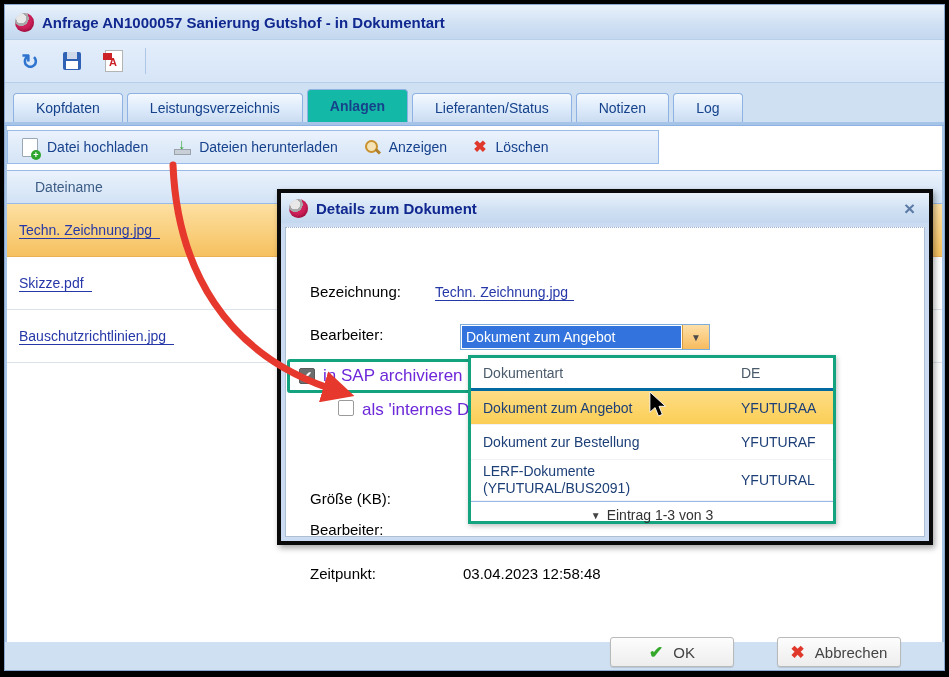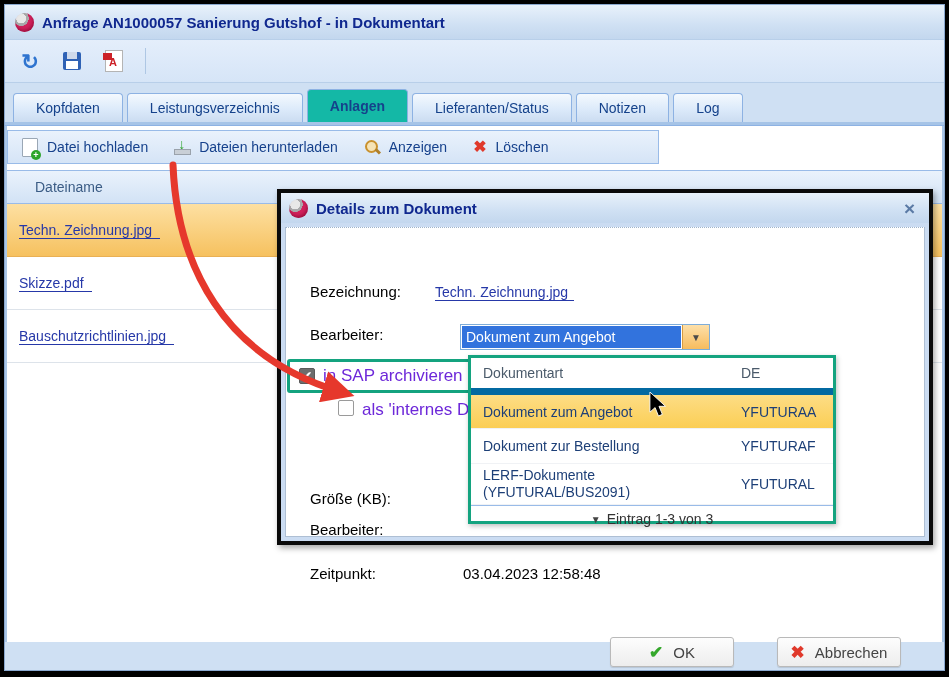--- a/index.html
+++ b/index.html
@@ -85,21 +85,21 @@
 
   .green-box{position:absolute;left:1px;top:131px;width:190px;height:34px;border:3px solid #14a37f;border-radius:3px;
     display:flex;align-items:center;gap:8px;padding-left:9px;box-sizing:border-box;}
   .cbrow2{position:absolute;left:10px;top:172px;display:flex;align-items:flex-start;gap:8px;margin-left:42px;}
   .cb{width:16px;height:16px;box-sizing:border-box;border:1px solid #9a9a9a;background:#fff;border-radius:2px;cursor:pointer;}
   .cb.checked{background:#6d6d6d;border-color:#5a5a5a;color:#fff;font-size:12px;font-weight:bold;line-height:15px;text-align:center;}
   .cb-label{font-size:17px;color:#6d28d9;white-space:nowrap;}
 
   .dropdown{position:absolute;left:182px;top:127px;width:368px;height:169px;box-sizing:border-box;
     border:3px solid #14a37f;background:#fff;z-index:5;box-shadow:1px 2px 5px rgba(0,0,0,.25);}
-  .dd-header{height:30px;display:flex;align-items:center;border-bottom:7px solid #0369a1;font-size:14px;color:#4a5a6a;}
+  .dd-header{height:30px;display:flex;align-items:center;border-bottom:3px solid #0369a1;font-size:14px;color:#4a5a6a;}
   .dd-col1{flex:1;padding-left:12px;}
   .dd-col2{width:92px;}
   .dd-row{display:flex;align-items:center;font-size:14px;color:#1d3f77;cursor:pointer;border-bottom:1px solid #f0f2f5;}
   .dd-row .dd-col1{padding-right:6px;}
   .dd-r1{height:33px;background:linear-gradient(#fddd85,#fbce55);}
   .dd-r2{height:34px;}
   .dd-r3{height:40px;line-height:17px;}
   .dd-footer{height:26px;display:flex;align-items:center;justify-content:center;gap:6px;
     border-top:1px solid #99bbe8;font-size:14px;color:#333;cursor:pointer;}
   .dd-footer .arrow{font-size:10px;color:#444;}

